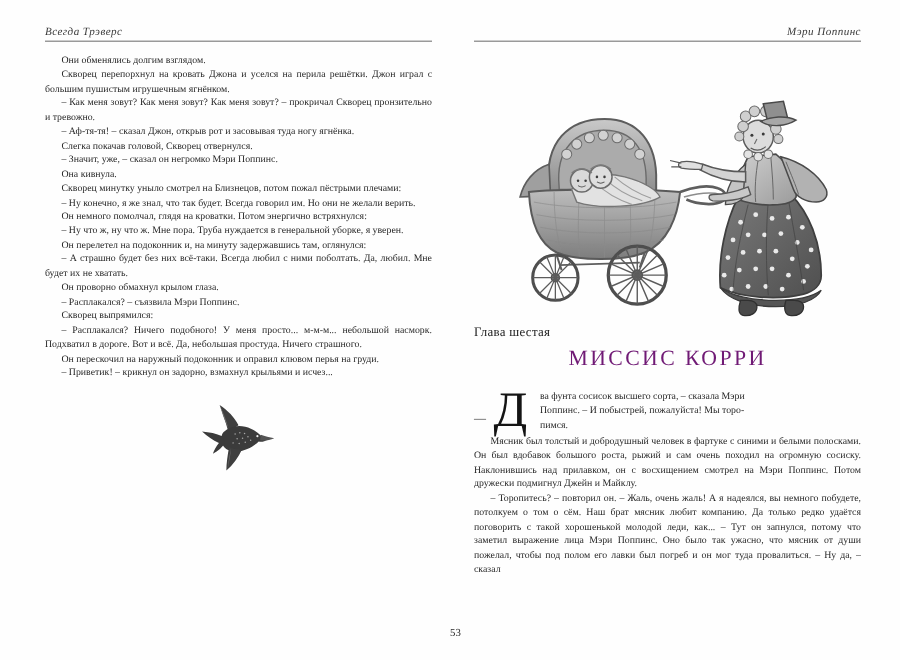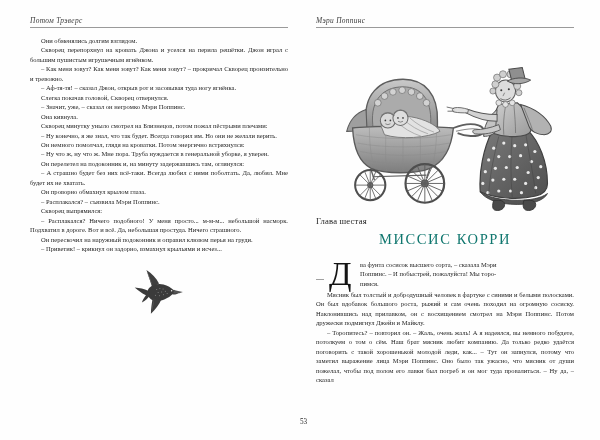--- a/index.html
+++ b/index.html
@@ -36,21 +36,21 @@
     height: 20px;
   }
   .runhead .rh-text {
     font-style: italic;
     font-size: 7.4px;
     letter-spacing: 0.3px;
     color: #3a3a3a;
     display: block;
   }
   .runhead.left .rh-text  { text-align: left; }
-  .runhead.right .rh-text { }
+  .runhead.right .rh-text { text-align: right; }
   .runhead .rule {
     margin-top: 2px;
     height: 1px;
     background: #9a9a9a;
     width: 100%;
   }
 
   
   .body-col {
     font-size: 6.55px;
@@ -99,21 +99,21 @@
     letter-spacing: 0.2px;
     margin-top: 2px;
     color: #1b1b1b;
   }
   .chapter-title {
     text-align: center;
     font-size: 14.5px;
     letter-spacing: 1.6px;
     margin-top: 5px;
     margin-bottom: 12px;
-    color: #0f766e;
+    color: #701a75;
   }
 
   
   .opening {
     position: relative;
     font-size: 6.55px;
     line-height: 9.45px;
     text-align: justify;
     color: #1f1f1f;
     min-height: 30px;
@@ -159,21 +159,21 @@
   }
 </style>
 </head>
 <body>
 
 <div class="spread">
 
   <div class="page page-left">
 
     <div class="runhead left">
-      <span class="rh-text">Потом Трэверс</span>
+      <span class="rh-text">Всегда Трэверс</span>
       <div class="rule"></div>
     </div>
 
     <div class="body-col">
       <p>Они обменялись долгим взглядом.</p>
       <p>Скворец перепорхнул на кровать Джона и уселся на перила решётки. Джон играл с большим пушистым игрушечным ягнёнком.</p>
       <p>– Как меня зовут? Как меня зовут? Как меня зовут? – прокричал Скворец пронзительно и тревожно.</p>
       <p>– Аф-тя-тя! – сказал Джон, открыв рот и засовывая туда ногу ягнёнка.</p>
       <p>Слегка покачав головой, Скворец отвернулся.</p>
       <p>– Значит, уже, – сказал он негромко Мэри Поппинс.</p>

